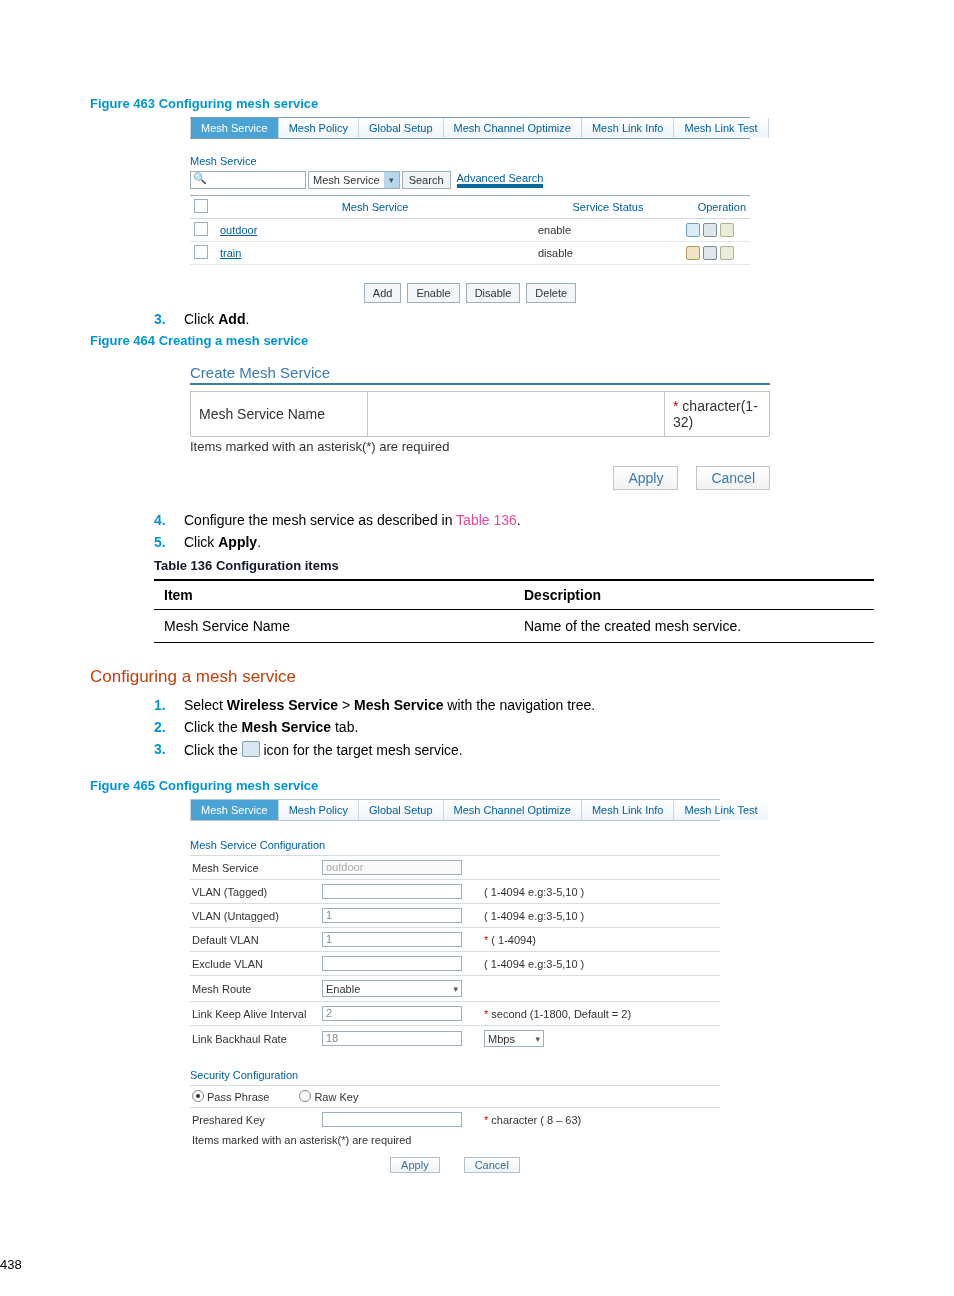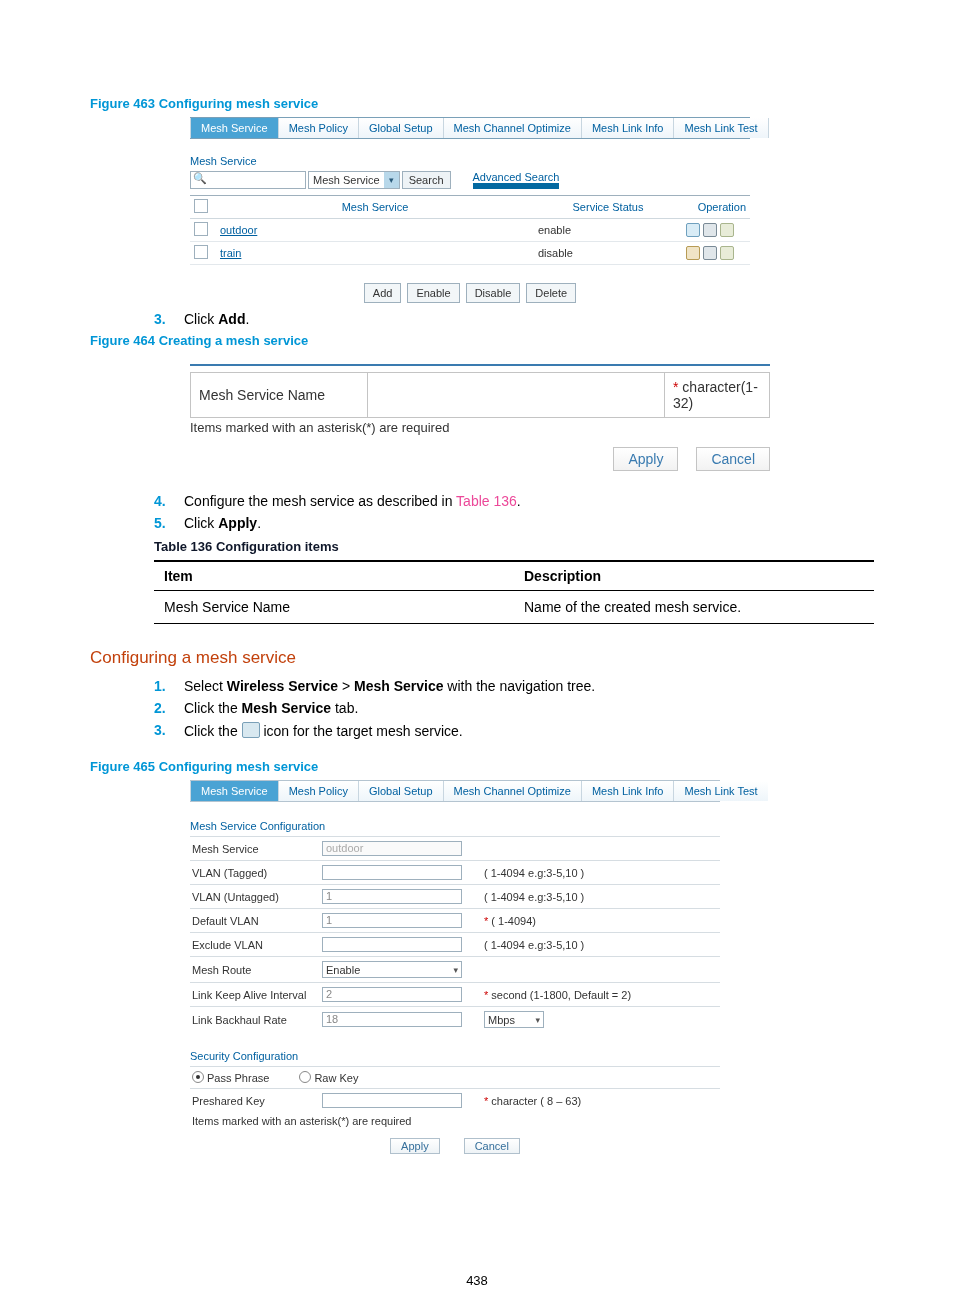--- a/index.html
+++ b/index.html
@@ -134,22 +134,22 @@
   }
   .searchrow .btn {
     border: 1px solid #9eb0bd;
     padding: 0 6px;
     height: 16px;
     line-height: 16px;
     background: #eef3f6;
   }
   .searchrow .adv {
     color: #0060a0;
-    margin-left: 20px;
-    border-bottom: 6px solid #0369a1;
+    margin-left: 4px;
+    border-bottom: 4px solid #0369a1;
   }
   .listtable {
     width: 100%;
     border-top: 1px solid #9eb0bd;
     margin-top: 6px;
     border-collapse: collapse;
     font-size: 11px;
   }
   .listtable th {
     color: #0060a0;
@@ -321,24 +321,24 @@
   .fig465 .actions .btn {
     border:1px solid #b0c0cc;
     padding:1px 10px;
     background:linear-gradient(#fff,#eef3f6);
     color:#356f9b;
     font-size:11px;
   }
 
   .page-num {
     position: absolute;
-    bottom: 8px;
+    bottom: 24px;
     left: 0;
     width: 100%;
-    text-align: center;
+    text-align: left;
     font-size: 13px;
   }
 </style>
 </head>
 <body>
 
 <div class="page">
 
   <div class="fig-caption indent">Figure 463 Configuring mesh service</div>
 
@@ -411,20 +411,21 @@
   <ol class="steps">
     <li>
       <span class="num">3.</span>
       <span>Click </span><span class="bold">Add</span><span>.</span>
     </li>
   </ol>
 
   <div class="fig-caption indent">Figure 464 Creating a mesh service</div>
 
   <div class="fig464">
+    <div class="panel-title">Create Mesh Service</div>
     <hr class="blue">
     <table>
       <tbody>
           <tr>
         <td style="width:160px">Mesh Service Name</td>
         <td style="width:280px">
               <div class="input"></div>
             </td>
         <td><span class="red">*</span><span> character(1-32)</span></td>
       </tr>

